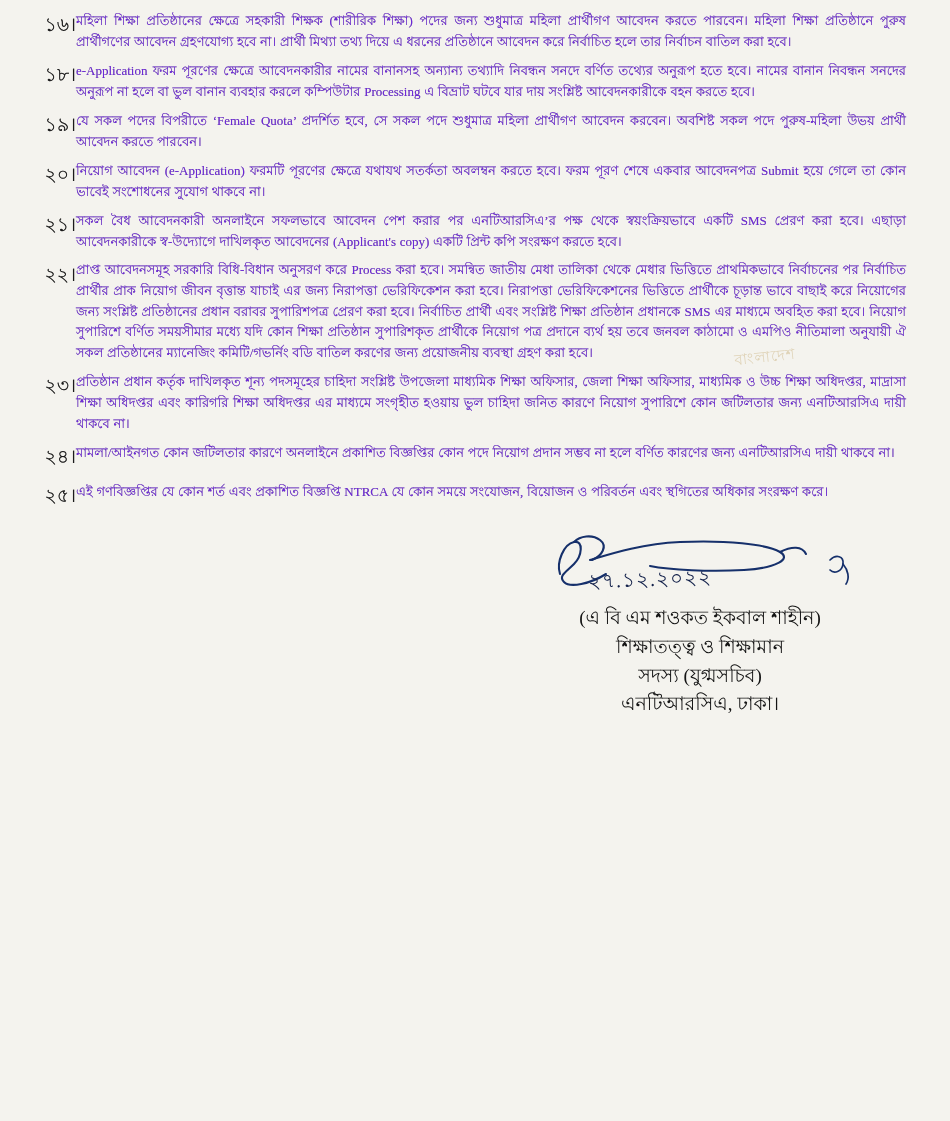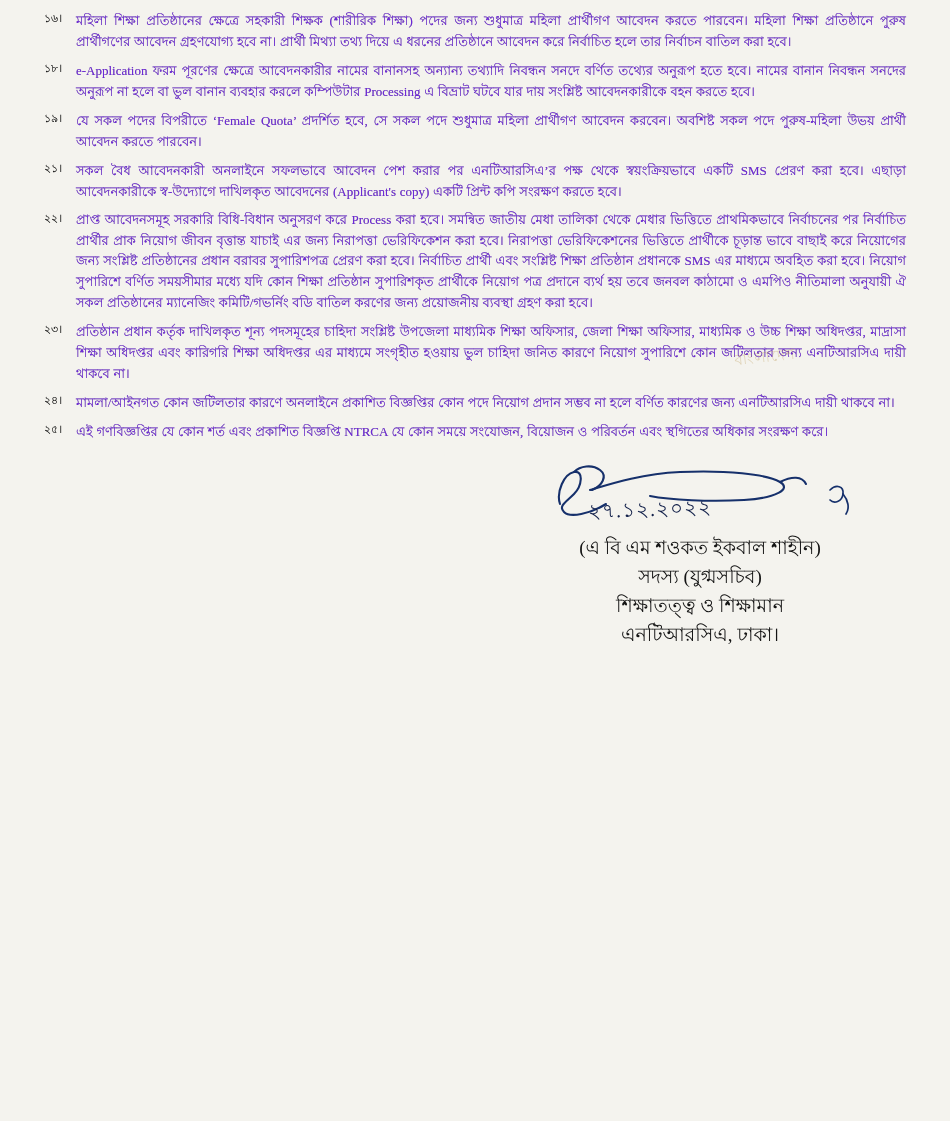--- a/index.html
+++ b/index.html
@@ -27,23 +27,23 @@
     margin: 0;
     padding: 0;
   }
   .clause {
     display: flex;
     align-items: flex-start;
     margin-bottom: 8px;
   }
   .clause-num {
     flex: 0 0 46px;
-    text-align: center;
+    text-align: right;
     padding-left: 6px;
-    font-size: 11px;
+    font-size: 19px;
     line-height: 1.62;
     color: #1b1b1b;
     white-space: nowrap;
   }
   .clause-body {
     flex: 1 1 auto;
     font-size: 13px;
     line-height: 1.62;
     text-align: justify;
     text-justify: inter-word;
@@ -130,20 +130,24 @@
     <li class="clause">
       <div class="clause-num">১৮।</div>
       <div class="clause-body">e-Application ফরম পূরণের ক্ষেত্রে আবেদনকারীর নামের বানানসহ অন্যান্য তথ্যাদি নিবন্ধন সনদে বর্ণিত তথ্যের অনুরূপ হতে হবে। নামের বানান নিবন্ধন সনদের অনুরূপ না হলে বা ভুল বানান ব্যবহার করলে কম্পিউটার Processing এ বিভ্রাট ঘটবে যার দায় সংশ্লিষ্ট আবেদনকারীকে বহন করতে হবে।</div>
     </li>
 
     <li class="clause">
       <div class="clause-num">১৯।</div>
       <div class="clause-body">যে সকল পদের বিপরীতে ‘Female Quota’ প্রদর্শিত হবে, সে সকল পদে শুধুমাত্র মহিলা প্রার্থীগণ আবেদন করবেন। অবশিষ্ট সকল পদে পুরুষ-মহিলা উভয় প্রার্থী আবেদন করতে পারবেন।</div>
     </li>
 
+    <li class="clause">
+      <div class="clause-num">২০।</div>
+      <div class="clause-body">নিয়োগ আবেদন (e-Application) ফরমটি পূরণের ক্ষেত্রে যথাযথ সতর্কতা অবলম্বন করতে হবে। ফরম পূরণ শেষে একবার আবেদনপত্র Submit হয়ে গেলে তা কোন ভাবেই সংশোধনের সুযোগ থাকবে না।</div>
+    </li>
 
     <li class="clause">
       <div class="clause-num">২১।</div>
       <div class="clause-body">সকল বৈধ আবেদনকারী অনলাইনে সফলভাবে আবেদন পেশ করার পর এনটিআরসিএ’র পক্ষ থেকে স্বয়ংক্রিয়ভাবে একটি SMS প্রেরণ করা হবে। এছাড়া আবেদনকারীকে স্ব-উদ্যোগে দাখিলকৃত আবেদনের (Applicant's copy) একটি প্রিন্ট কপি সংরক্ষণ করতে হবে।</div>
     </li>
 
     <li class="clause">
       <div class="clause-num">২২।</div>
       <div class="clause-body tight">প্রাপ্ত আবেদনসমূহ সরকারি বিধি-বিধান অনুসরণ করে Process করা হবে। সমন্বিত জাতীয় মেধা তালিকা থেকে মেধার ভিত্তিতে প্রাথমিকভাবে নির্বাচনের পর নির্বাচিত প্রার্থীর প্রাক নিয়োগ জীবন বৃত্তান্ত যাচাই এর জন্য নিরাপত্তা ভেরিফিকেশন করা হবে। নিরাপত্তা ভেরিফিকেশনের ভিত্তিতে প্রার্থীকে চূড়ান্ত ভাবে বাছাই করে নিয়োগের জন্য সংশ্লিষ্ট প্রতিষ্ঠানের প্রধান বরাবর সুপারিশপত্র প্রেরণ করা হবে। নির্বাচিত প্রার্থী এবং সংশ্লিষ্ট শিক্ষা প্রতিষ্ঠান প্রধানকে SMS এর মাধ্যমে অবহিত করা হবে। নিয়োগ সুপারিশে বর্ণিত সময়সীমার মধ্যে যদি কোন শিক্ষা প্রতিষ্ঠান সুপারিশকৃত প্রার্থীকে নিয়োগ পত্র প্রদানে ব্যর্থ হয় তবে জনবল কাঠামো ও এমপিও নীতিমালা অনুযায়ী ঐ সকল প্রতিষ্ঠানের ম্যানেজিং কমিটি/গভর্নিং বডি বাতিল করণের জন্য প্রয়োজনীয় ব্যবস্থা গ্রহণ করা হবে।</div>
     </li>
@@ -176,19 +180,19 @@
         </g>
         <g fill="none" stroke="#16306b" stroke-width="1.7" stroke-linecap="round">
           <path d="M300 30 C306 24, 314 26, 313 34 C312 42, 304 44, 300 40"></path>
           <path d="M313 34 C318 40, 320 48, 316 54"></path>
         </g>
       </svg>
       <div class="sig-date">২৭.১২.২০২২</div>
     </div>
     <div class="sig-lines">
       <div>(এ বি এম শওকত ইকবাল শাহীন)</div>
+      <div>শিক্ষাতত্ত্ব ও শিক্ষামান</div>
       <div>সদস্য (যুগ্মসচিব)</div>
-      <div>শিক্ষাতত্ত্ব ও শিক্ষামান</div>
       <div>এনটিআরসিএ, ঢাকা।</div>
     </div>
   </div>
 
 </div>
 
 </body></html>

